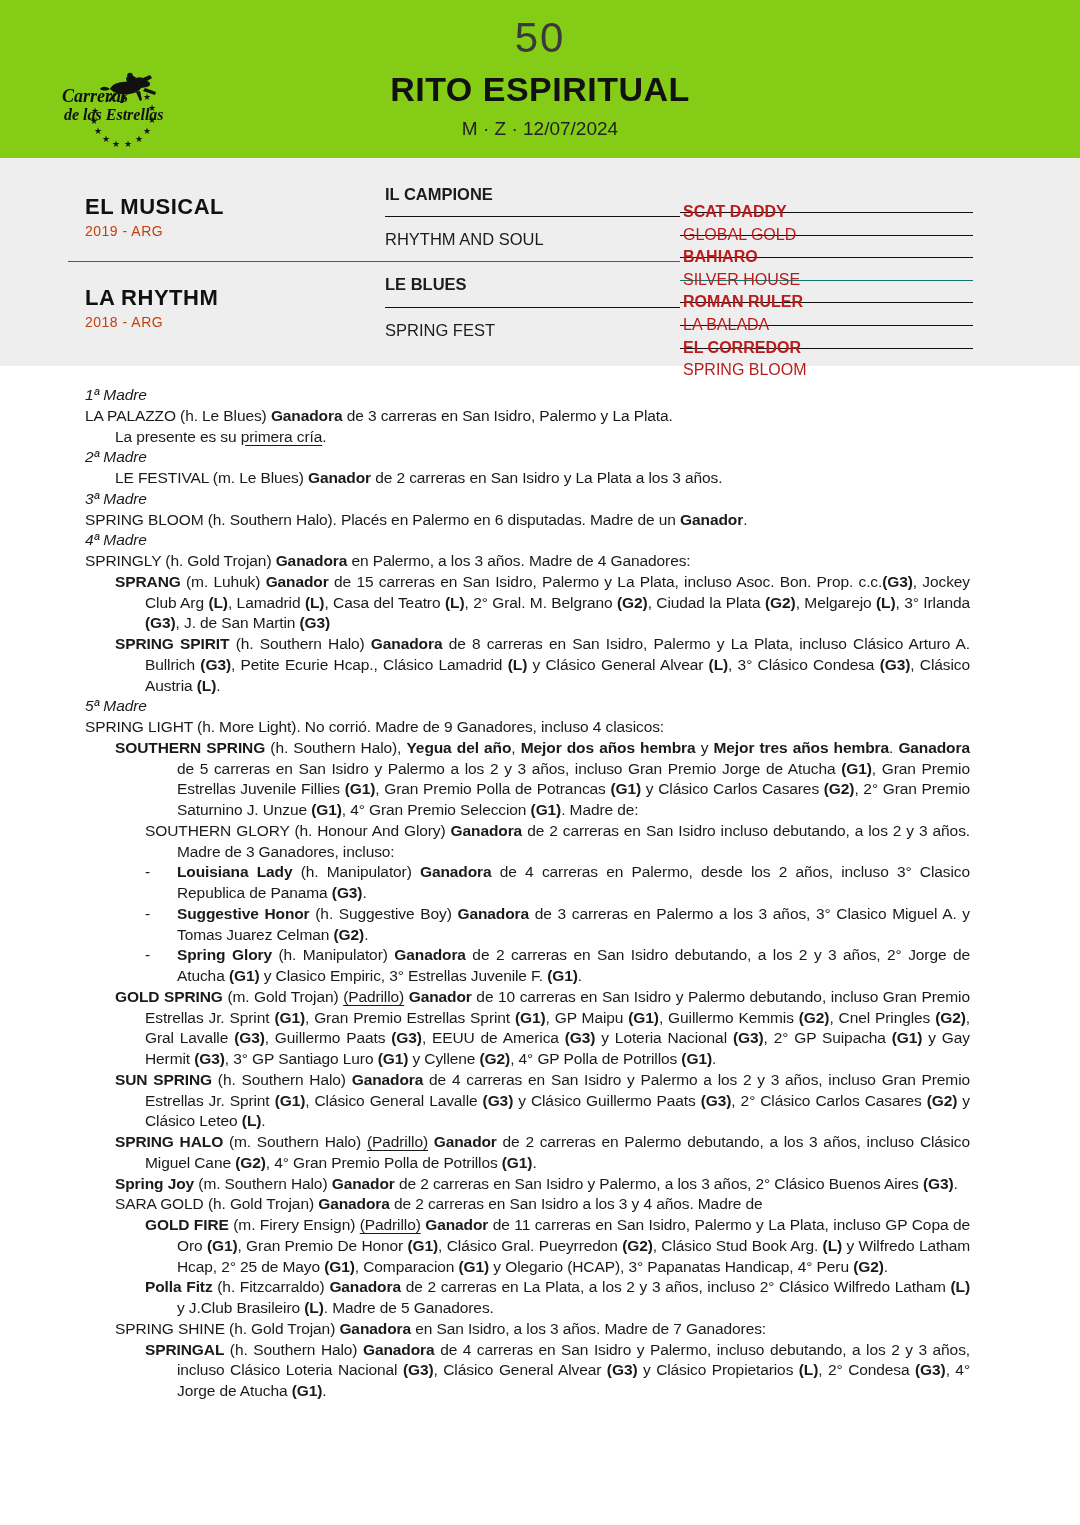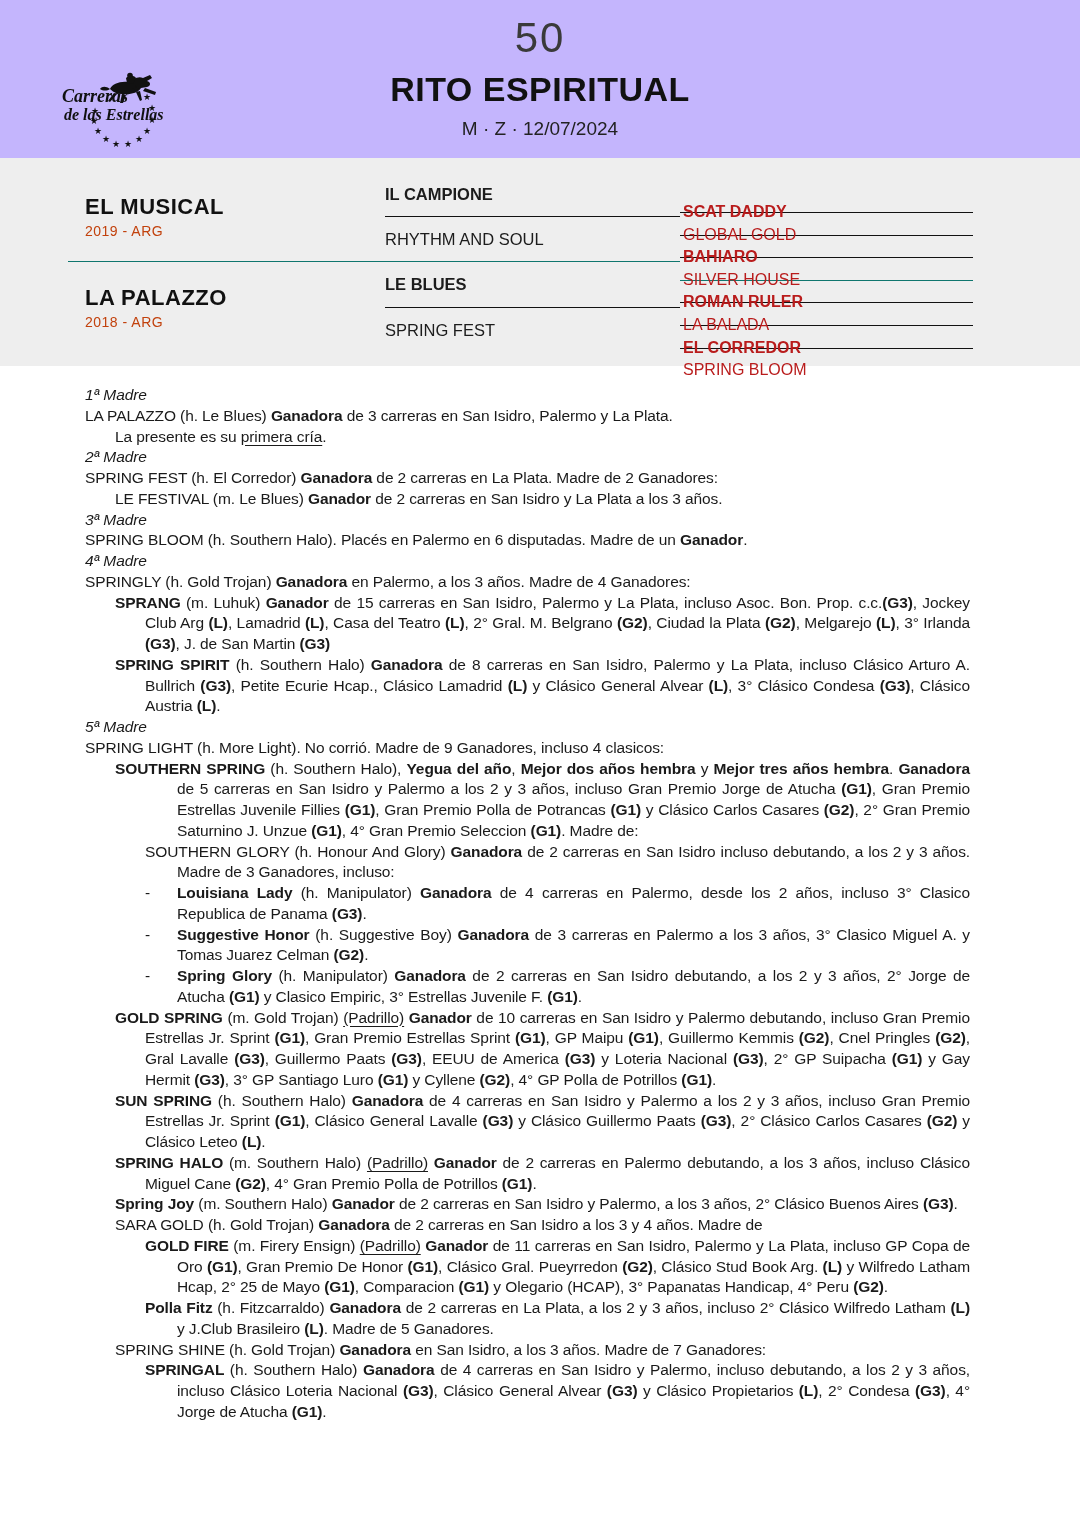--- a/index.html
+++ b/index.html
@@ -5,21 +5,21 @@
   html,body{margin:0;padding:0;}
   body{
     width:1080px;height:1525px;background:#ffffff;
     font-family:"Liberation Sans","DejaVu Sans",sans-serif;
     color:#1a1a1a;position:relative;overflow:hidden;
     -webkit-font-smoothing:antialiased;
   }
   .page{position:absolute;inset:0;}
 
   
-  .band-top{position:absolute;top:0;left:0;width:1080px;height:158px;background:#c4b5fd;}
+  .band-top{position:absolute;top:0;left:0;width:1080px;height:158px;background:#84cc16;}
   .page-number{
     position:absolute;top:14px;left:0;width:100%;text-align:center;
     font-size:42px;font-weight:200;color:#3a3a3a;letter-spacing:2px;
   }
   .title{
     position:absolute;top:70px;left:0;width:100%;text-align:center;
     font-size:34px;font-weight:800;color:#111;letter-spacing:.5px;
   }
   .subtitle{
     position:absolute;top:118px;left:0;width:100%;text-align:center;
@@ -116,21 +116,21 @@
   </div>
 
   <div class="band-ped">
     <div class="pg">
 
       <div class="cell col1 span14 bb2">
         <div class="pname">EL MUSICAL</div>
         <div class="porigin">2019 - ARG</div>
       </div>
       <div class="cell col1 span58">
-        <div class="pname">LA PALAZZO</div>
+        <div class="pname">LA RHYTHM</div>
         <div class="porigin">2018 - ARG</div>
       </div>
 
       <div class="cell col2 rowA bold bb">IL CAMPIONE</div>
       <div class="cell col2 rowB bb2">RHYTHM AND SOUL</div>
       <div class="cell col2 rowC bold bb">LE BLUES</div>
       <div class="cell col2 rowD">SPRING FEST</div>
 
       <div class="cell col3 r1 bold bb">SCAT DADDY</div>
       <div class="cell col3 r2 bb">GLOBAL GOLD</div>
@@ -141,21 +141,20 @@
       <div class="cell col3 r7 bold bb">EL CORREDOR</div>
       <div class="cell col3 r8">SPRING BLOOM</div>
     </div>
   </div>
 
   <div class="ped-body">
       <p class="h"><span class="i">1ª Madre</span></p>
       <p class="p0"><span>LA PALAZZO (h. Le Blues) </span><span class="b">Ganadora</span><span> de 3 carreras en San Isidro, Palermo y La Plata.</span></p>
       <p class="p1"><span>La presente es su </span><span class="u">primera cría</span><span>.</span></p>
       <p class="h"><span class="i">2ª Madre</span></p>
-      <p class="p0"><span>SPRING FEST (h. El Corredor) </span><span class="b">Ganadora</span><span> de 2 carreras en La Plata. Madre de 2 Ganadores:</span></p>
       <p class="p1"><span>LE FESTIVAL (m. Le Blues) </span><span class="b">Ganador</span><span> de 2 carreras en San Isidro y La Plata a los 3 años.</span></p>
       <p class="h"><span class="i">3ª Madre</span></p>
       <p class="p0"><span>SPRING BLOOM (h. Southern Halo). Placés en Palermo en 6 disputadas. Madre de un </span><span class="b">Ganador</span><span>.</span></p>
       <p class="h"><span class="i">4ª Madre</span></p>
       <p class="p0"><span>SPRINGLY (h. Gold Trojan) </span><span class="b">Ganadora</span><span> en Palermo, a los 3 años. Madre de 4 Ganadores:</span></p>
       <p class="p1a"><span class="b">SPRANG</span><span> (m. Luhuk) </span><span class="b">Ganador</span><span> de 15 carreras en San Isidro, Palermo y La Plata, incluso Asoc. Bon. Prop. c.c.</span><span class="b">(G3)</span><span>, Jockey Club Arg </span><span class="b">(L)</span><span>, Lamadrid </span><span class="b">(L)</span><span>, Casa del Teatro </span><span class="b">(L)</span><span>, 2° Gral. M. Belgrano </span><span class="b">(G2)</span><span>, Ciudad la Plata </span><span class="b">(G2)</span><span>, Melgarejo </span><span class="b">(L)</span><span>, 3° Irlanda </span><span class="b">(G3)</span><span>, J. de San Martin </span><span class="b">(G3)</span></p>
       <p class="p1a"><span class="b">SPRING SPIRIT</span><span> (h. Southern Halo) </span><span class="b">Ganadora</span><span> de 8 carreras en San Isidro, Palermo y La Plata, incluso Clásico Arturo A. Bullrich </span><span class="b">(G3)</span><span>, Petite Ecurie Hcap., Clásico Lamadrid </span><span class="b">(L)</span><span> y Clásico General Alvear </span><span class="b">(L)</span><span>, 3° Clásico Condesa </span><span class="b">(G3)</span><span>, Clásico Austria </span><span class="b">(L)</span><span>.</span></p>
       <p class="h"><span class="i">5ª Madre</span></p>
       <p class="p0"><span>SPRING LIGHT (h. More Light). No corrió. Madre de 9 Ganadores, incluso 4 clasicos:</span></p>
       <p class="p1b"><span class="b">SOUTHERN SPRING</span><span> (h. Southern Halo), </span><span class="b">Yegua del año</span><span>, </span><span class="b">Mejor dos años hembra</span><span> y </span><span class="b">Mejor tres años hembra</span><span>. </span><span class="b">Ganadora</span><span> de 5 carreras en San Isidro y Palermo a los 2 y 3 años, incluso Gran Premio Jorge de Atucha </span><span class="b">(G1)</span><span>, Gran Premio Estrellas Juvenile Fillies </span><span class="b">(G1)</span><span>, Gran Premio Polla de Potrancas </span><span class="b">(G1)</span><span> y Clásico Carlos Casares </span><span class="b">(G2)</span><span>, 2° Gran Premio Saturnino J. Unzue </span><span class="b">(G1)</span><span>, 4° Gran Premio Seleccion </span><span class="b">(G1)</span><span>. Madre de:</span></p>

